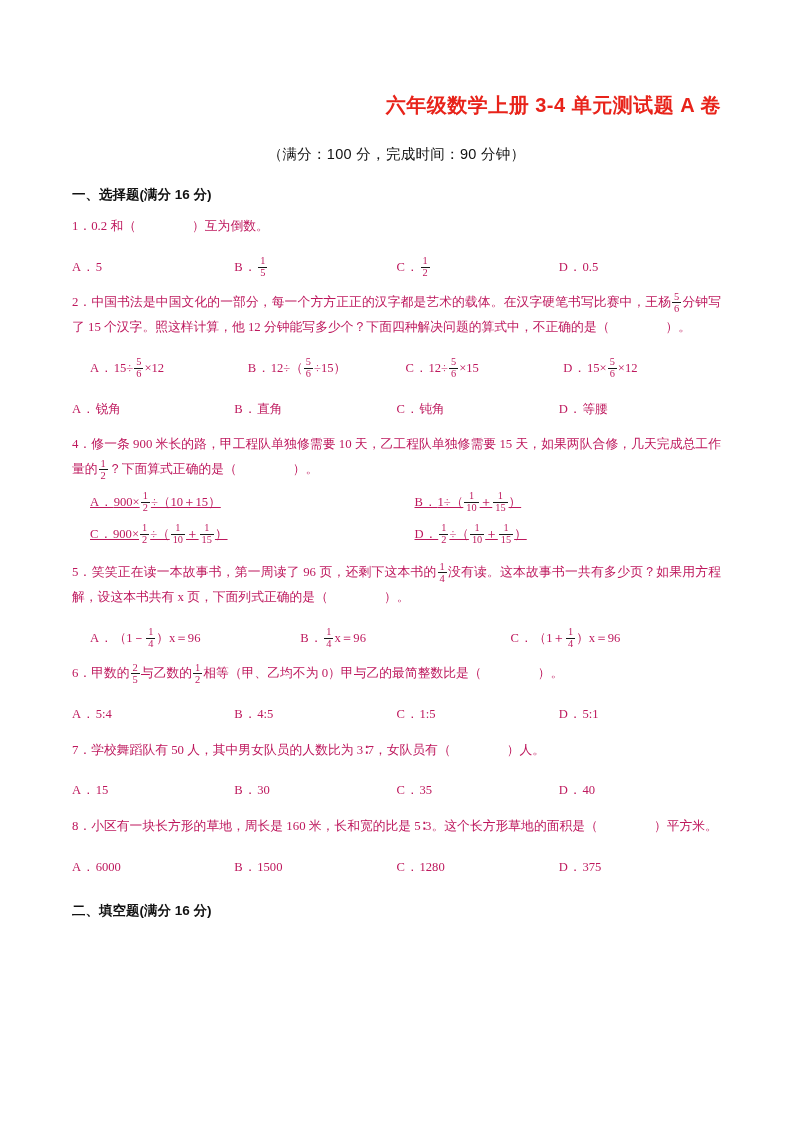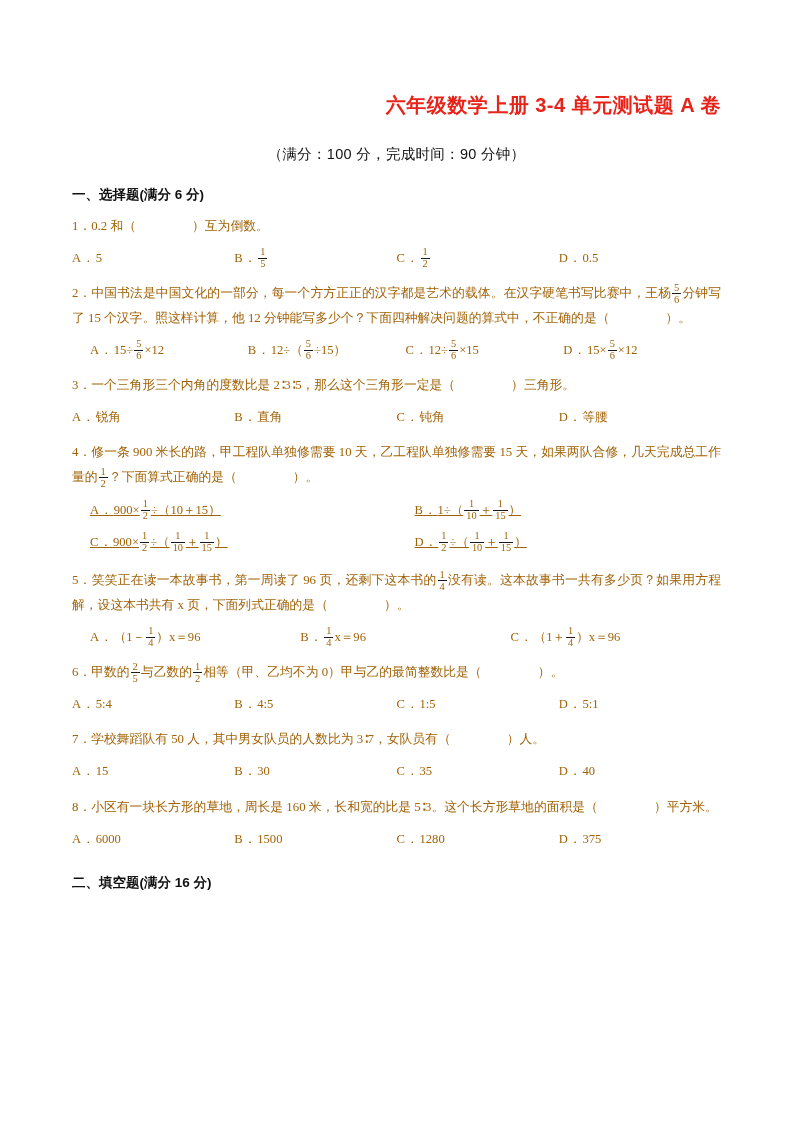--- a/index.html
+++ b/index.html
@@ -63,29 +63,29 @@
     height: 2px;
     background: #e8231a;
     opacity: 0;
   }
 
   
   .question {
     font-size: 12.8px;
     line-height: 1.95;
     margin-top: 10px;
-    color: #a16207;
+    color: #be185d;
   }
   .stem { display: block; text-align: justify; }
   .gap { display: inline-block; width: 56px; }
 
   
   .options {
     display: flex;
-    margin-top: 7px;
+    margin-top: 16px;
     font-size: 12.6px;
     line-height: 2.0;
   }
   .options.cols4 > .opt { width: 25%; }
   .options.cols3 > .opt { width: 33.33%; }
   .opt { white-space: nowrap; }
   .opt-label { letter-spacing: 1px; }
 
   .options-grid {
     margin-top: 5px;
@@ -119,21 +119,21 @@
   .num-txt { font-family: "Liberation Serif", "DejaVu Serif", serif; }
 </style>
 </head>
 <body>
 
 <div class="page">
 
   <h1 class="doc-title">六年级数学上册 3-4 单元测试题 A 卷</h1>
   <h2 class="doc-subtitle">（满分：100 分，完成时间：90 分钟）</h2>
 
-  <div class="section-heading">一、选择题(满分 6 分)</div>
+  <div class="section-heading">一、选择题(满分 16 分)</div>
 
   <div class="question">
     <span class="stem">
       <span class="num-txt">1．</span><span>0.2 和（</span><span class="gap"></span><span>）互为倒数。</span>
     </span>
     <div class="options cols4">
       <div class="opt">
         <span class="opt-label">A．</span><span>5</span>
       </div>
       <div class="opt">
@@ -162,23 +162,20 @@
       <div class="opt">
         <span class="opt-label">C．</span><span>12÷</span><span class="frac"><span class="num">5</span><span class="den">6</span></span><span>×15</span>
       </div>
       <div class="opt">
         <span class="opt-label">D．</span><span>15×</span><span class="frac"><span class="num">5</span><span class="den">6</span></span><span>×12</span>
       </div>
     </div>
   </div>
 
   <div class="question">
-    <span class="stem">
-      <span class="num-txt">3．</span><span>一个三角形三个内角的度数比是 2∶3∶5，那么这个三角形一定是（</span><span class="gap"></span><span>）三角形。</span>
-    </span>
     <div class="options cols4">
       <div class="opt"><span class="opt-label">A．</span><span>锐角</span></div>
       <div class="opt"><span class="opt-label">B．</span><span>直角</span></div>
       <div class="opt"><span class="opt-label">C．</span><span>钝角</span></div>
       <div class="opt"><span class="opt-label">D．</span><span>等腰</span></div>
     </div>
   </div>
 
   <div class="question">
     <span class="stem">

